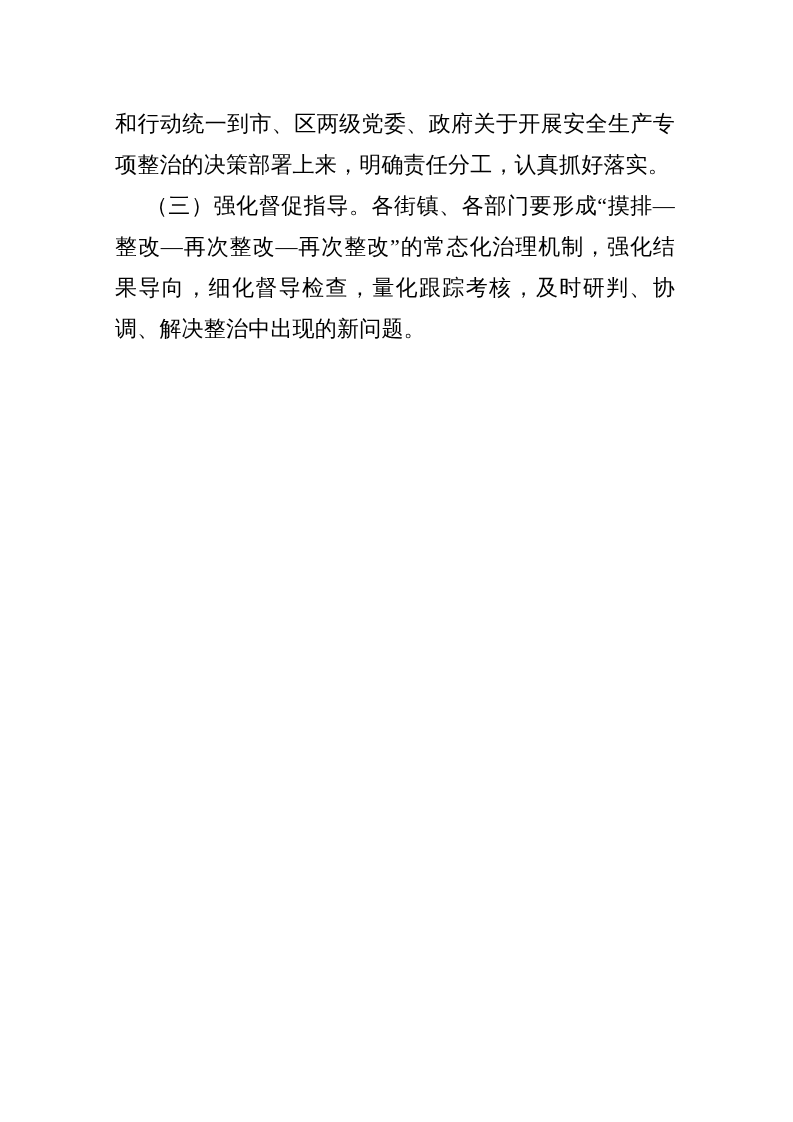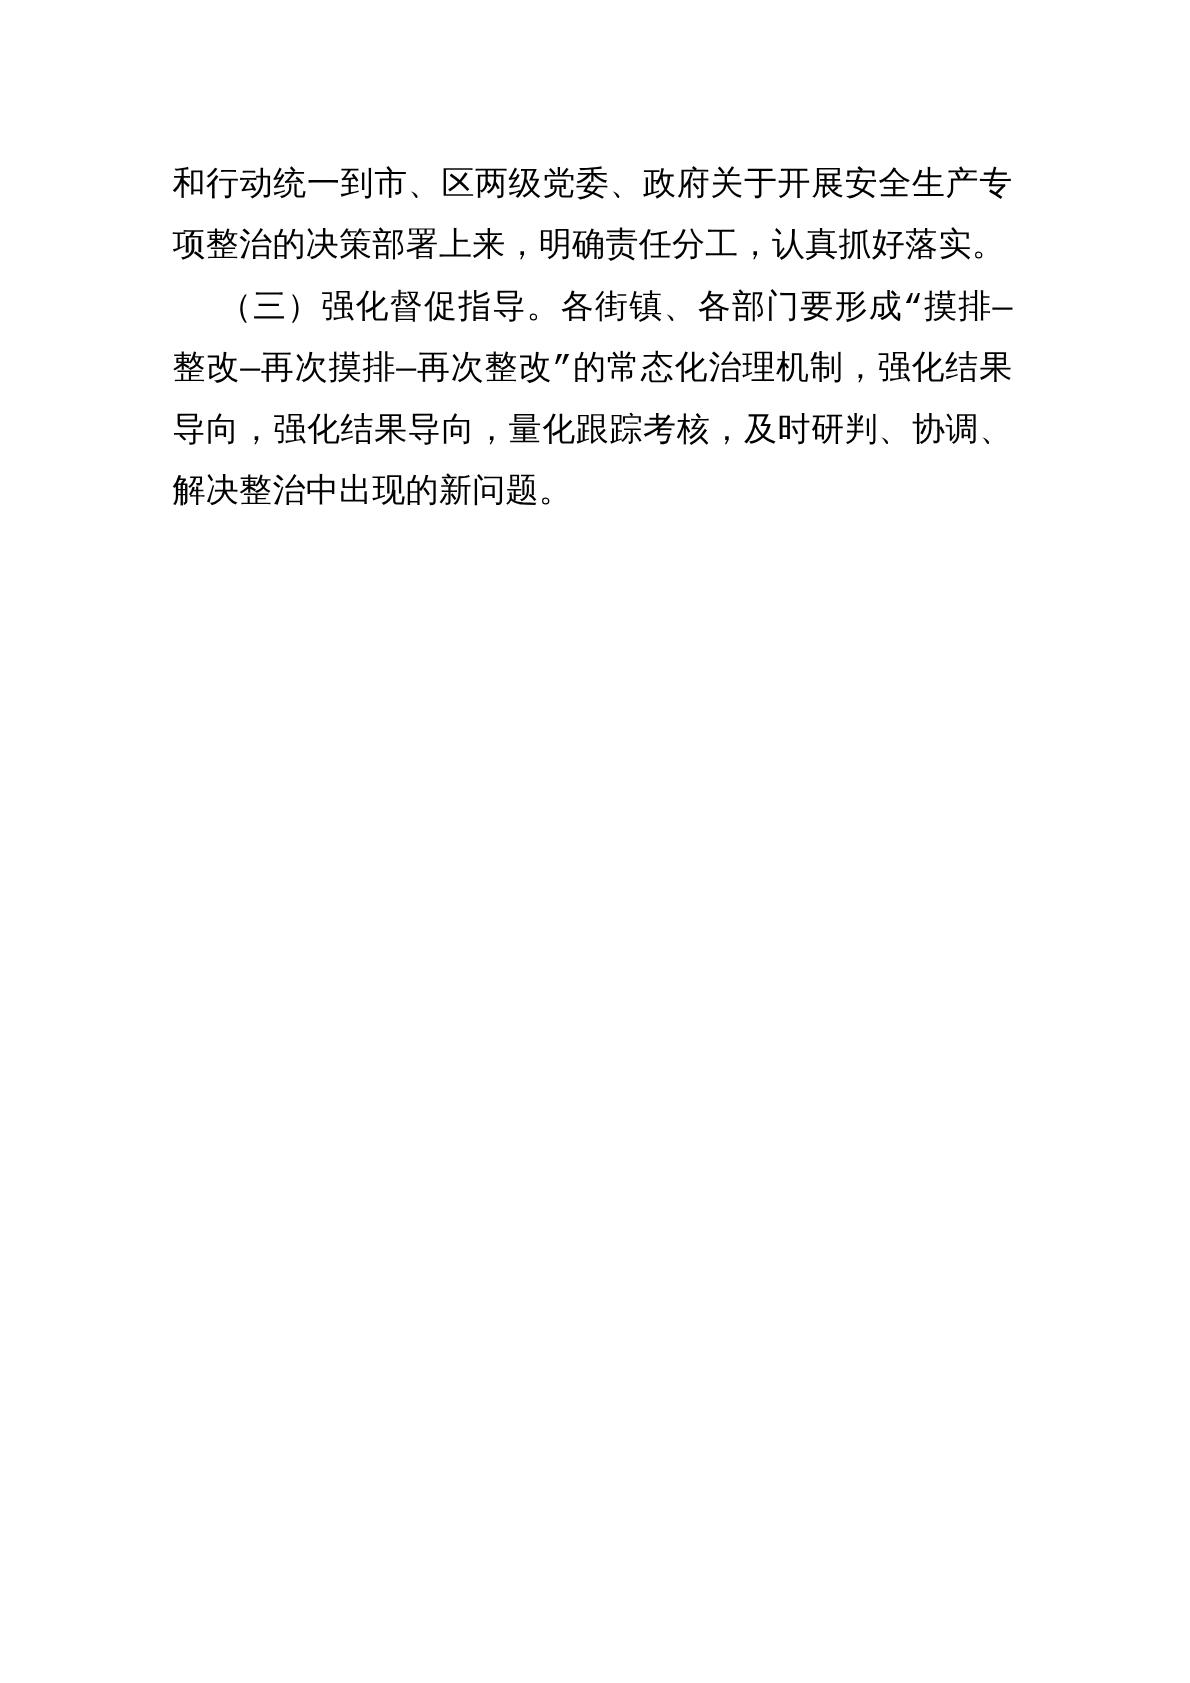--- a/index.html
+++ b/index.html
@@ -12,21 +12,21 @@
     width: 793px;
     height: 1122px;
     background: #ffffff;
     overflow: hidden;
   }
   .doc-body {
     position: absolute;
     top: 103px;
     left: 115px;
     width: 560px;
-    font-family: Liberation Mono, monospace;
+    font-family: Liberation Serif, serif;
     font-size: 22px;
     line-height: 41px;
     color: #000000;
     text-align: justify;
     letter-spacing: 0.2px;
   }
   .para {
     margin: 0;
     padding: 0;
     word-break: break-all;
@@ -34,15 +34,15 @@
   .para.indent {
     text-indent: 1.4em;
   }
 </style>
 </head>
 <body>
 
 <div class="page">
   <div class="doc-body">
     <p class="para">和行动统一到市、区两级党委、政府关于开展安全生产专项整治的决策部署上来，明确责任分工，认真抓好落实。</p>
-    <p class="para indent">（三）强化督促指导。各街镇、各部门要形成“摸排—整改—再次摸排—再次整改”的常态化治理机制，强化结果导向，强化结果导向，量化跟踪考核，及时研判、协调、解决整治中出现的新问题。</p>
+    <p class="para indent">（三）强化督促指导。各街镇、各部门要形成“摸排—整改—再次整改—再次整改”的常态化治理机制，强化结果导向，细化督导检查，量化跟踪考核，及时研判、协调、解决整治中出现的新问题。</p>
   </div>
 </div>
 
 </body></html>

